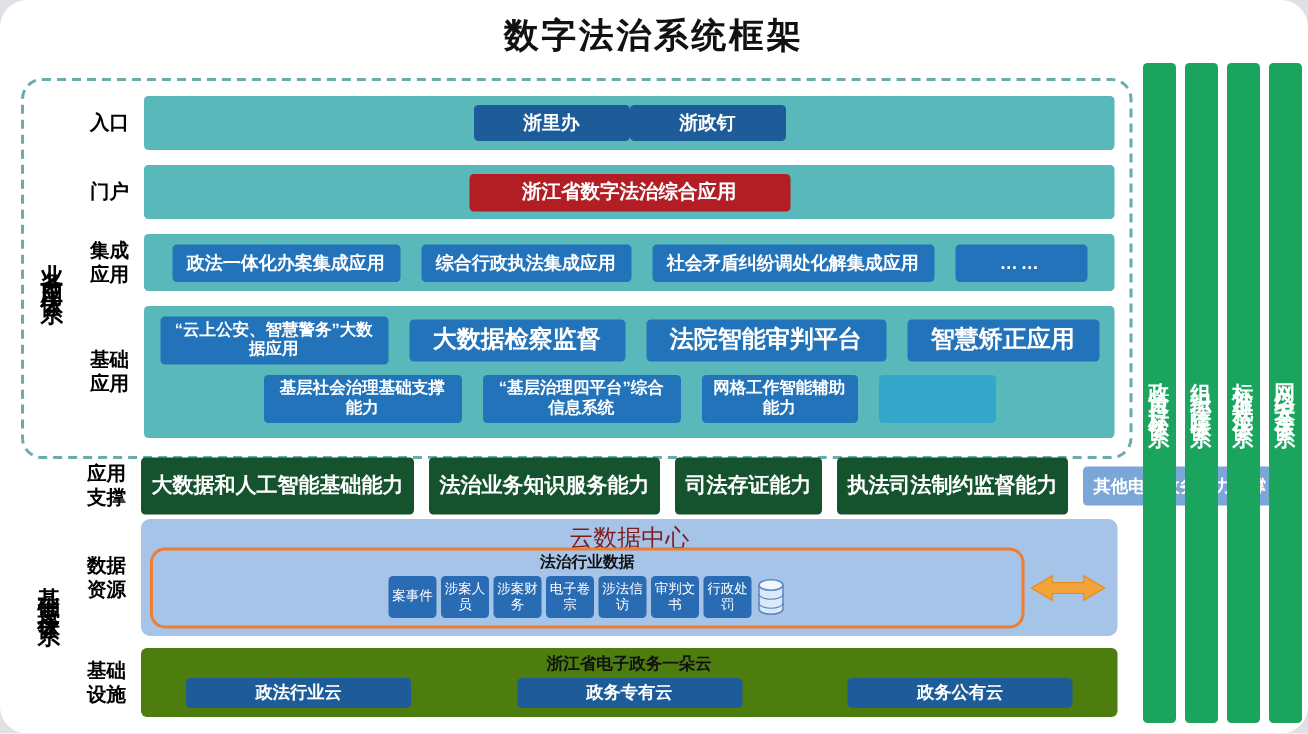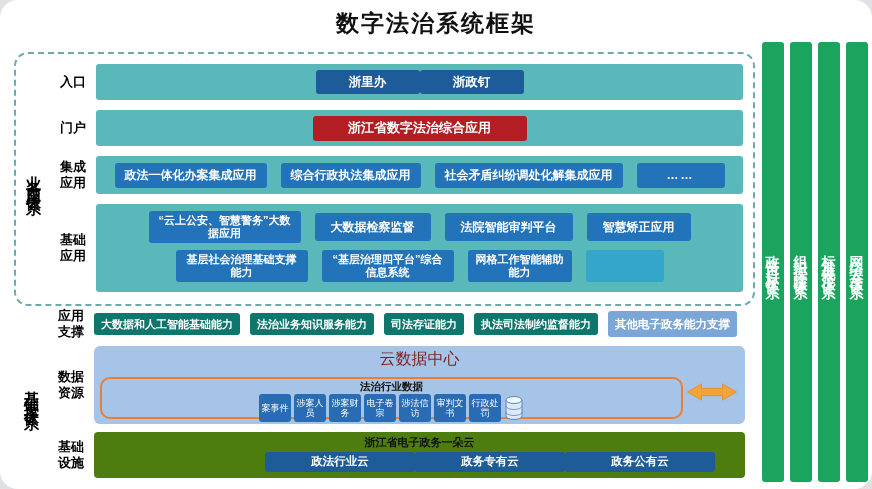--- a/index.html
+++ b/index.html
@@ -45,59 +45,59 @@
   .btn.red{background:#b21e24;width:214px;height:25px;font-size:13px;font-weight:bold;}
   .int-bar{gap:14px;padding:0 8px;}
   .btn.blue{background:#2273b9;height:25px;font-size:12px;padding:0 10px;line-height:1.2;}
   .btn.dots{width:88px;letter-spacing:2px;}
   .basic-bar{flex-direction:column;gap:7px;padding:7px 8px;justify-content:flex-start;}
   .sub-row{display:flex;gap:14px;justify-content:center;align-items:center;width:100%;}
   .btn.two{font-size:11px;height:32px;padding:2px 6px;}
   .w150{width:152px;}
   .w132{width:132px;}
   .w104{width:104px;}
-  .btn.oneline{height:28px;font-size:12px;padding:0 16px;}
+  .btn.oneline{height:28px;font-size:16px;padding:0 16px;}
   .btn.wide{height:28px;font-size:12px;padding:0 34px;}
   .btn.cyan-empty{background:#33a6c9;width:78px;height:32px;}
   
   .fnd{
     position:absolute;left:14px;top:310px;width:741px;height:168px;
     display:flex;box-sizing:border-box;
   }
   .f-rows{flex:1;display:flex;flex-direction:column;gap:8px;padding:0 10px 0 0;box-sizing:border-box;}
   .plain-bar{flex:1;display:flex;align-items:center;gap:10px;min-width:0;}
-  .btn.mblue{background:#0f766e;height:22px;font-size:11px;padding:0 7px;}
+  .btn.mblue{background:#14532d;height:38px;font-size:14px;padding:0 7px;}
   .btn.lblue{background:#7ba6d8;height:26px;font-size:11.5px;padding:0 7px;}
   .cloud{
     flex:1;background:#a6c4e7;border-radius:6px;
     display:flex;flex-direction:column;padding:3px 6px 5px;box-sizing:border-box;min-width:0;
   }
   .cloud-title{text-align:center;font-size:16px;font-weight:normal;color:#7f1d1d;height:16px;flex:none;}
   .cloud-body{flex:1;display:flex;align-items:stretch;gap:2px;min-height:0;}
   .data-group{
     border:2px solid #ed7d31;border-radius:10px;
     display:flex;flex-direction:column;padding:1px 5px 4px;box-sizing:border-box;min-width:0;
   }
-  .data-group.left{flex:1.18;margin-top:12px;}
+  .data-group.left{flex:1.18;}
   .data-group.right{flex:1;}
   .group-title{text-align:center;font-size:10.5px;font-weight:bold;color:#111;flex:none;}
   .chips{flex:1;display:flex;align-items:center;justify-content:center;gap:3px;min-width:0;}
   .chip{
     background:#2a6cb4;color:#fff;font-size:9px;line-height:1.15;
     width:32px;height:28px;display:flex;align-items:center;justify-content:center;
     text-align:center;border-radius:3px;word-break:break-all;padding:1px;box-sizing:border-box;flex:none;
   }
   .arrow-wrap{width:54px;flex:none;display:flex;align-items:center;justify-content:center;}
   .db-icon{width:20px;height:26px;flex:none;}
   .infra{
     flex:1;background:#4d7c0f;border-radius:4px;
     display:flex;flex-direction:column;padding:3px 6px 5px;box-sizing:border-box;min-width:0;
   }
   .infra-title{text-align:center;font-size:11px;font-weight:bold;color:#111;height:15px;flex:none;}
-  .infra-btns{flex:1;display:flex;align-items:center;justify-content:flex-end;padding:0 24px;}
+  .infra-btns{flex:1;display:flex;align-items:center;justify-content:space-between;padding:0 24px;}
   .btn.cloudbtn{background:#1e5c99;width:150px;height:20px;font-size:11.5px;}
   
   .pillars{
     position:absolute;left:762px;top:42px;width:106px;height:440px;
     display:flex;gap:6px;
   }
   .pillar{
     width:22px;flex:none;background:#1aa45e;border-radius:3px;
     display:flex;align-items:center;justify-content:center;
   }

